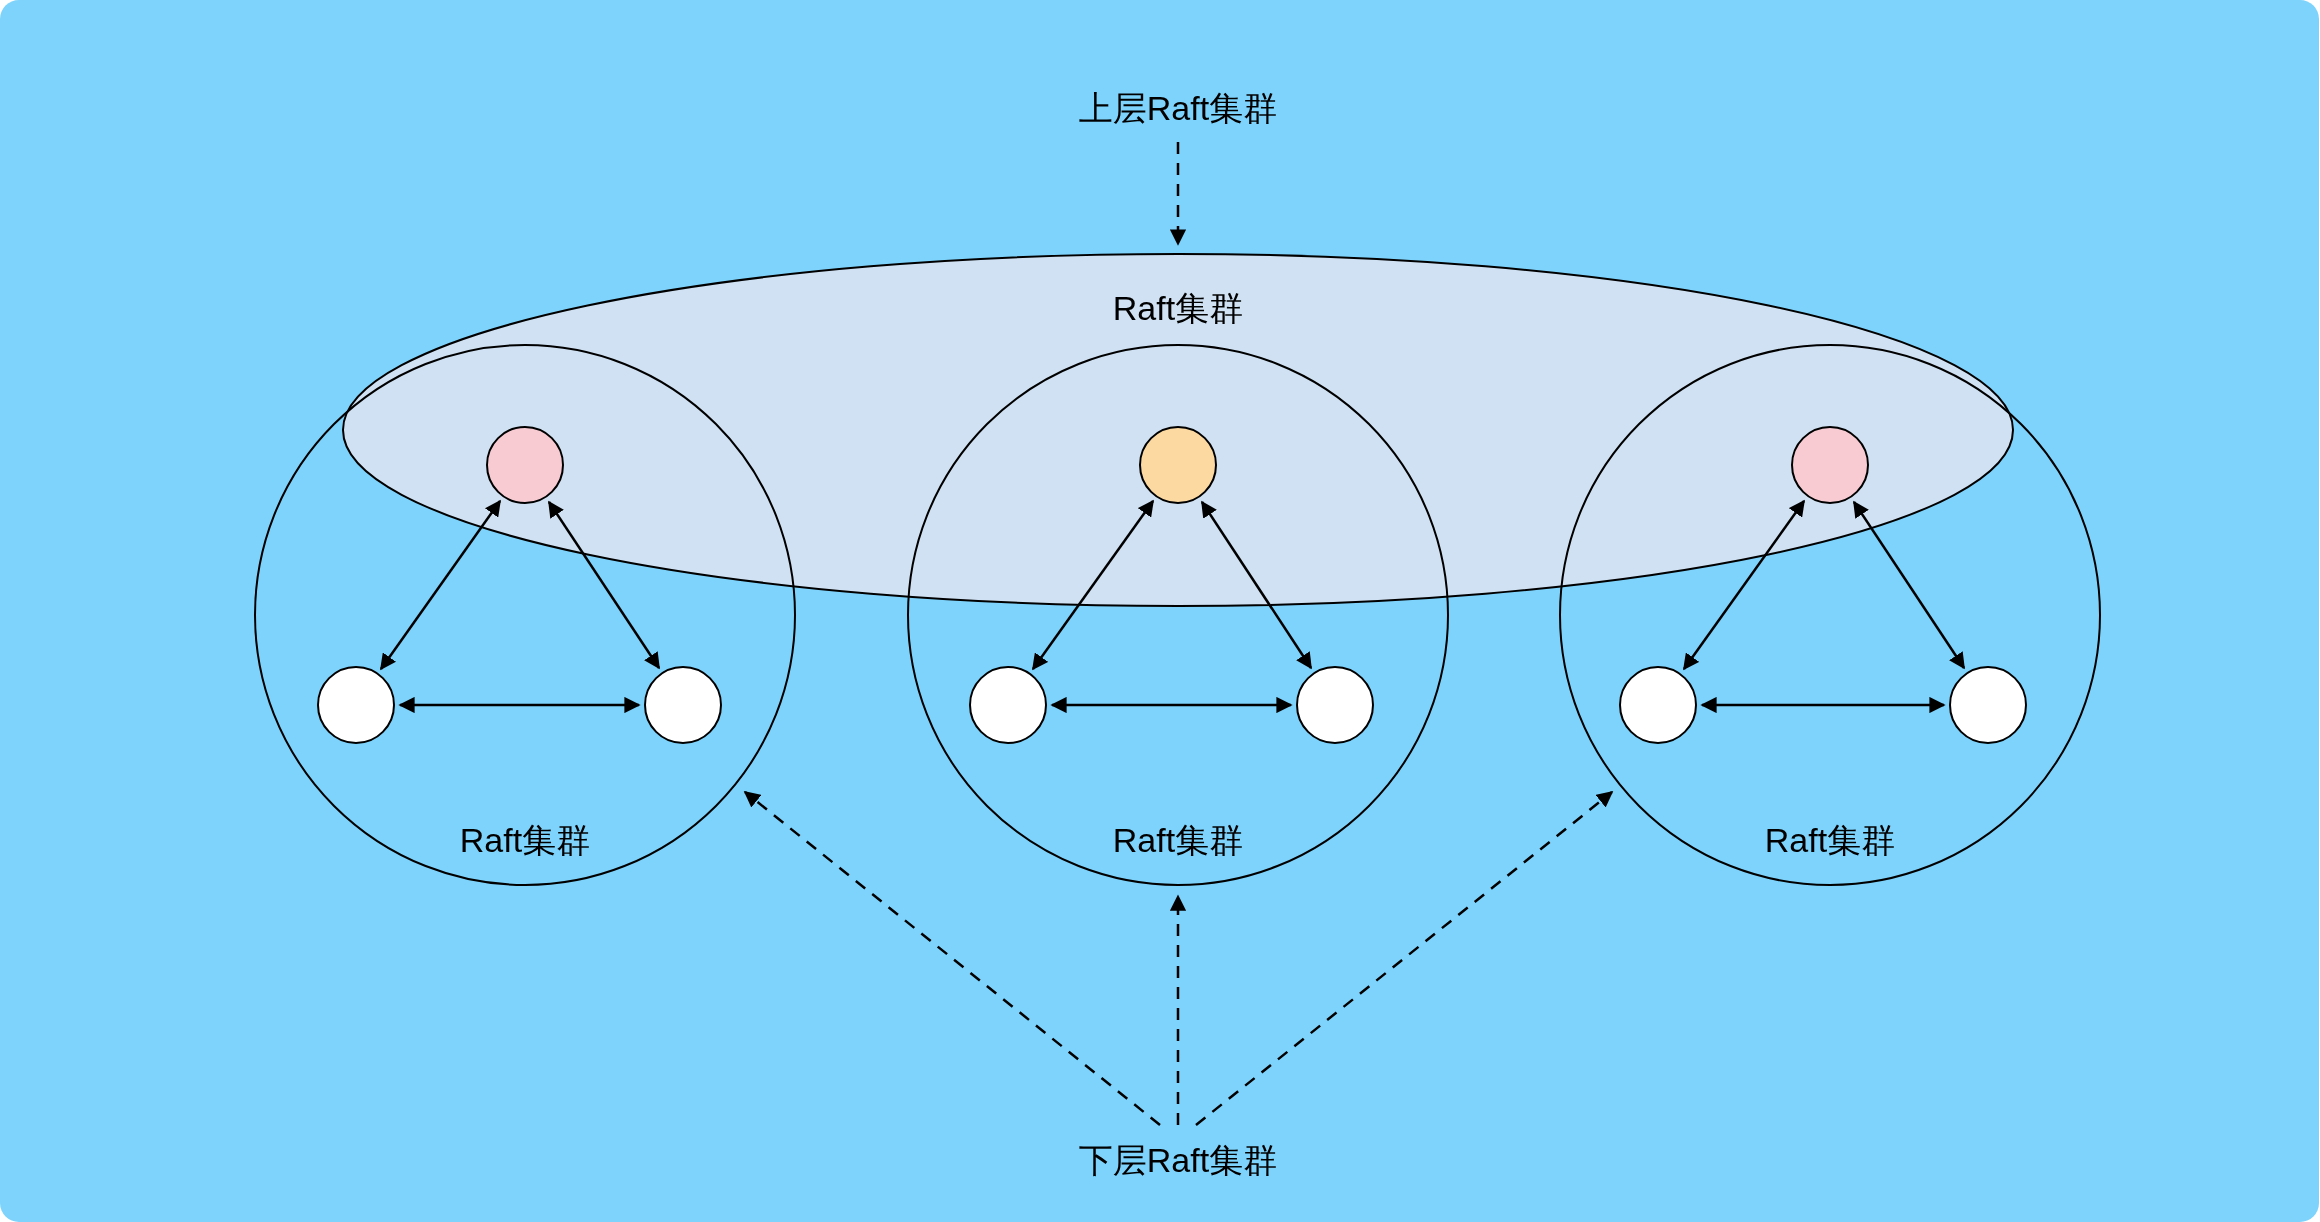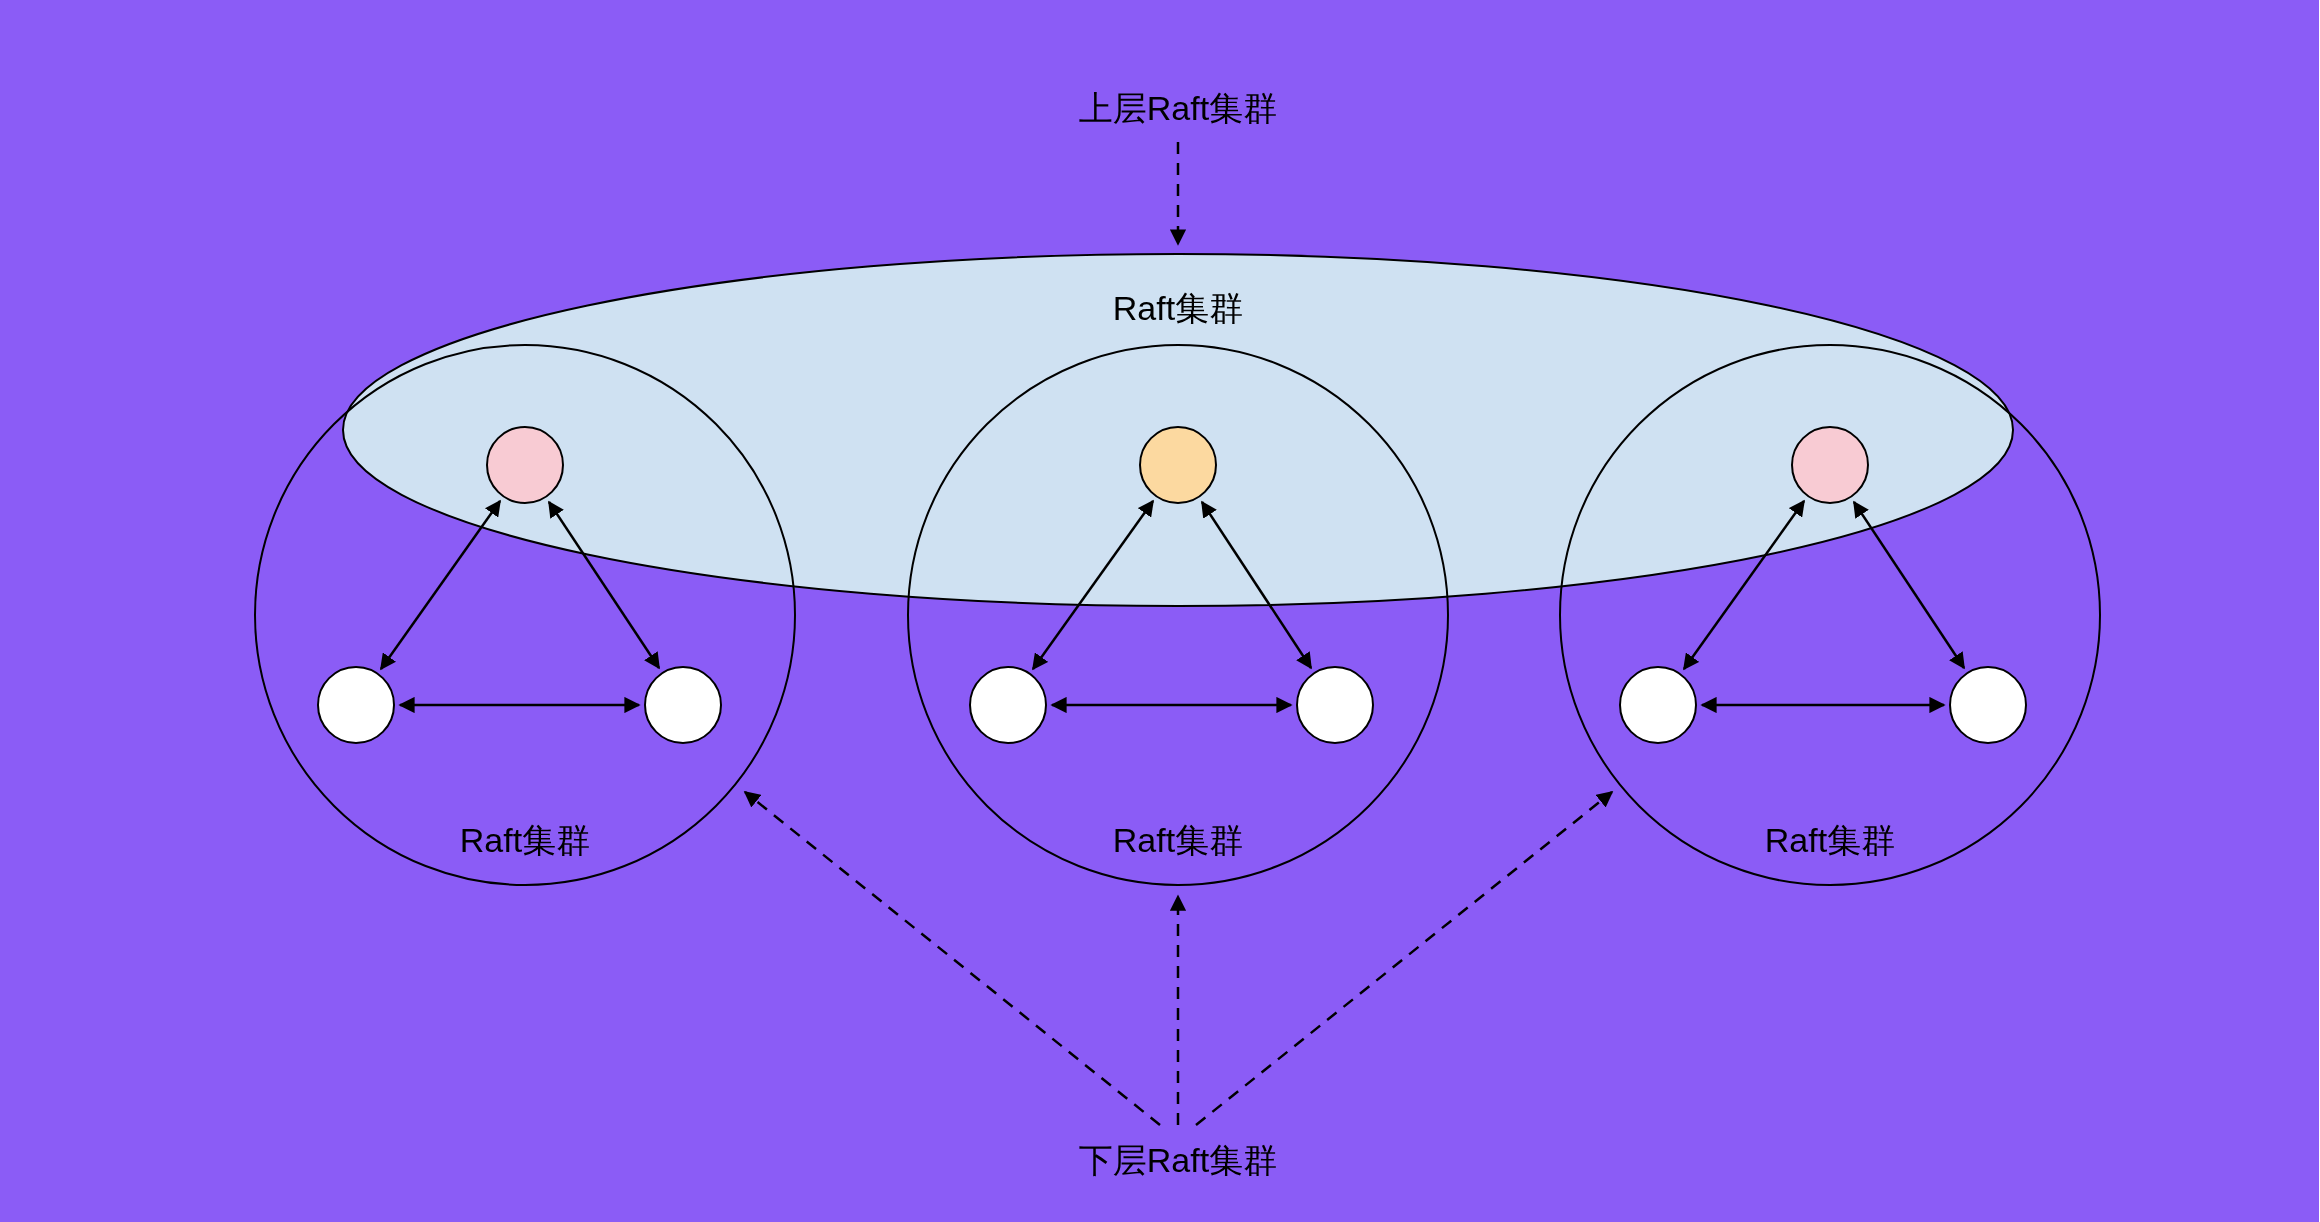--- a/index.html
+++ b/index.html
@@ -4,22 +4,23 @@
 <style>
   html, body {
     margin: 0;
     padding: 0;
     background: #ffffff;
   }
   .canvas {
     position: relative;
     width: 2319px;
     height: 1222px;
-    background: #8b5cf6;
+    background: #7dd3fc;
     font-family: "Liberation Sans", sans-serif;
+    border-radius: 19px;
   }
   svg { display: block; }
   .diagram-label {
     font-family: "Liberation Sans", sans-serif;
     font-size: 34px;
     fill: #000000;
     text-anchor: middle;
   }
   .shape-stroke {
     stroke: #000000;

